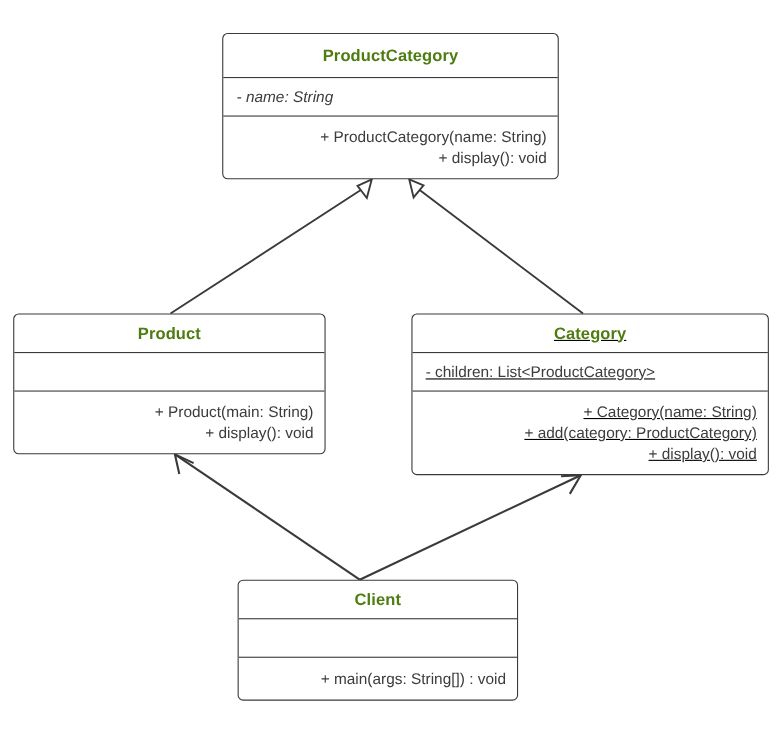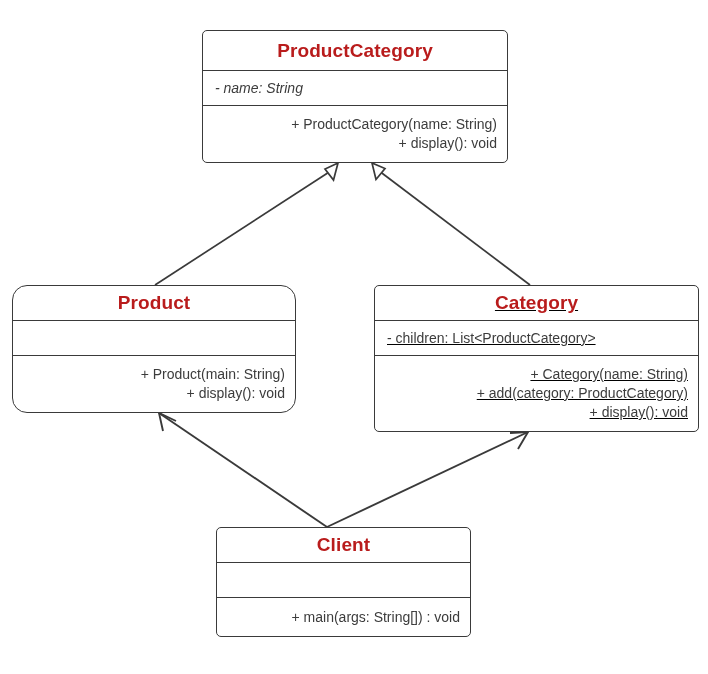--- a/index.html
+++ b/index.html
@@ -33,22 +33,22 @@
     border: 1.6px solid #3a3a3a;
     border-radius: 5px;
     z-index: 2;
     display: flex;
     flex-direction: column;
   }
   .uml-name {
     box-sizing: border-box;
     text-align: center;
     font-weight: bold;
-    font-size: 19px;
-    color: #b91c1c;
+    font-size: 15px;
+    color: #4d7c0f;
     display: flex;
     align-items: center;
     justify-content: center;
     border-bottom: 1.6px solid #3a3a3a;
     letter-spacing: 0.1px;
   }
   .uml-attrs {
     box-sizing: border-box;
     border-bottom: 1.6px solid #3a3a3a;
     padding: 5px 10px 5px 12px;
@@ -109,21 +109,21 @@
     <div class="uml-name" style="height: 40px;">ProductCategory</div>
     <div class="uml-attrs" style="height: 35px; font-style: italic;">
       <div class="uml-line">- name: String</div>
     </div>
     <div class="uml-ops">
       <div class="uml-line">+ ProductCategory(name: String)</div>
       <div class="uml-line">+ display(): void</div>
     </div>
   </div>
 
-  <div class="uml-class" id="box-product" style="left: 12px; top: 285px; width: 284px; height: 128px; border-radius: 15px;">
+  <div class="uml-class" id="box-product" style="left: 12px; top: 285px; width: 284px; height: 128px;">
     <div class="uml-name" style="height: 35px;">Product</div>
     <div class="uml-attrs is-empty" style="height: 35px;"></div>
     <div class="uml-ops">
       <div class="uml-line">+ Product(main: String)</div>
       <div class="uml-line">+ display(): void</div>
     </div>
   </div>
 
   <div class="uml-class" id="box-category" style="left: 374px; top: 285px; width: 325px; height: 147px; text-decoration: underline;">
     <div class="uml-name" style="height: 35px;">Category</div>

